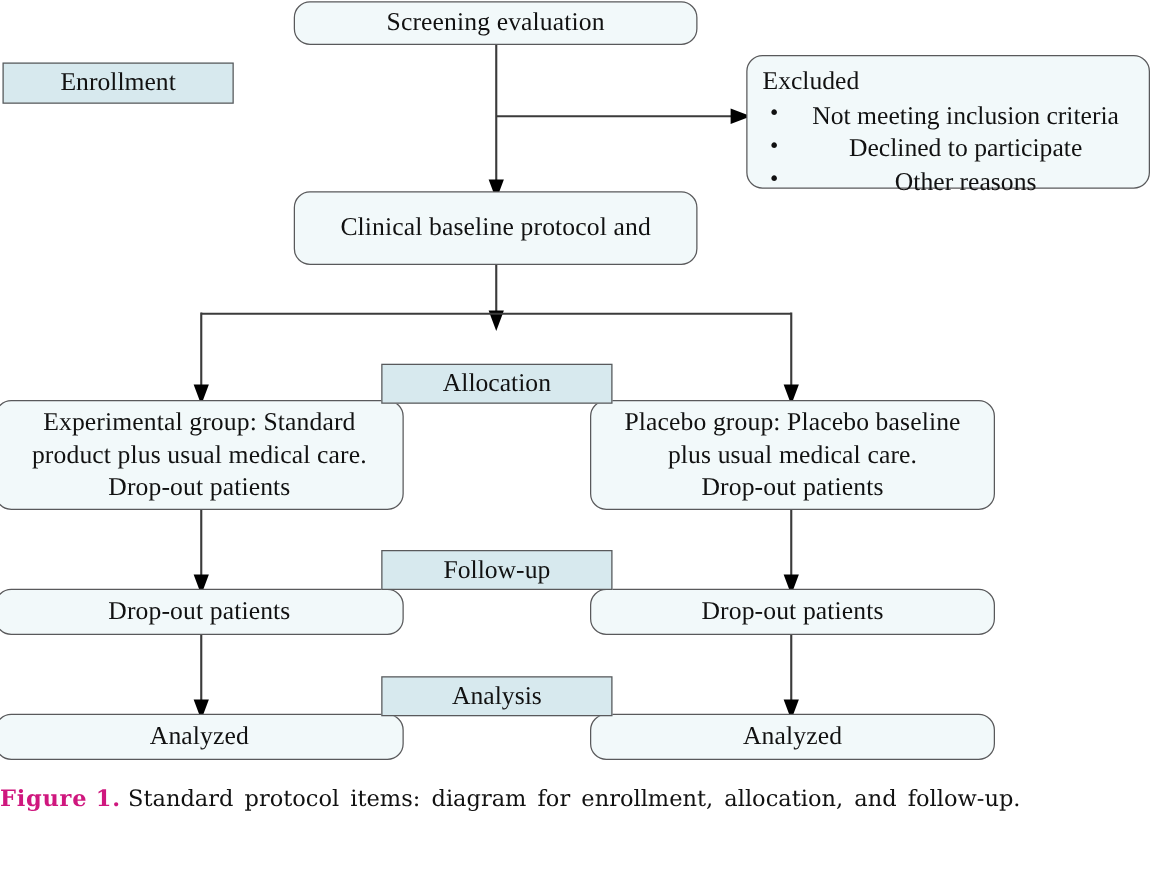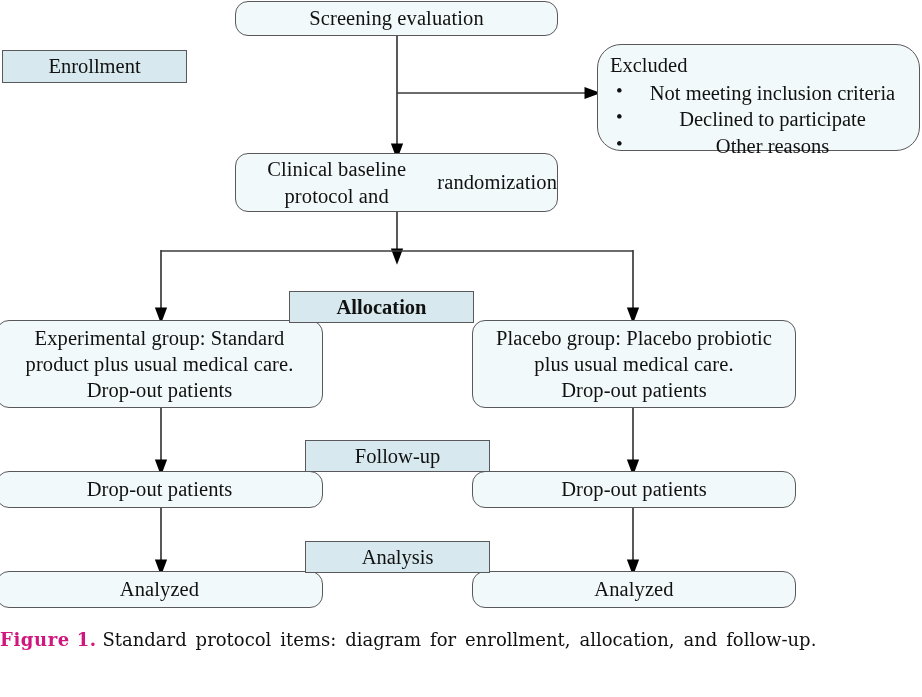--- a/index.html
+++ b/index.html
@@ -61,21 +61,21 @@
     text-align: center;
     font-size: 20.5px;
     color: #111;
     z-index: 6;
   }
   
   #excluded-box {
     position: absolute;
     box-sizing: border-box;
     border: 1.6px solid #59595b;
-    border-radius: 24px;
+    border-radius: 13px;
     background: #f2f9fa;
     z-index: 3;
     padding: 7px 10px 24px 12px;
     font-size: 20.5px;
     line-height: 1.30;
     color: #111;
   }
   #excluded-box .heading {
     margin: 0 0 1px 0;
     white-space: nowrap;
@@ -162,35 +162,34 @@
       <div class="heading">Excluded</div>
       <ul>
         <li>Not meeting inclusion criteria</li>
         <li>Declined to participate</li>
         <li>Other reasons</li>
       </ul>
     </div>
 
     <div class="node rounded" style="left:235px; top:153px; width:323px; height:59px; flex-direction:row;">
       <span>Clinical baseline protocol and</span>
-      <span>randomization</span>
-    </div>
-
-    <div class="chip" style="left:289px; top:291px; width:185px; height:32px;font-weight:bold;">
+    </div>
+
+    <div class="chip" style="left:305px; top:291px; width:185px; height:32px;">
       <span>Allocation</span>
     </div>
 
     <div class="node rounded" style="left:-4px; top:320px; width:327px; height:88px; flex-direction:column;">
       <span>Experimental group: Standard</span>
       <span>product plus usual medical care.</span>
       <span>Drop-out patients</span>
     </div>
 
     <div class="node rounded" style="left:472px; top:320px; width:324px; height:88px; flex-direction:column;">
-      <span>Placebo group: Placebo probiotic</span>
+      <span>Placebo group: Placebo baseline</span>
       <span>plus usual medical care.</span>
       <span>Drop-out patients</span>
     </div>
 
     <div class="chip" style="left:305px; top:440px; width:185px; height:32px;">
       <span>Follow-up</span>
     </div>
 
     <div class="node rounded" style="left:-4px; top:471px; width:327px; height:37px;">
       <span class="txt">Drop-out patients</span>

